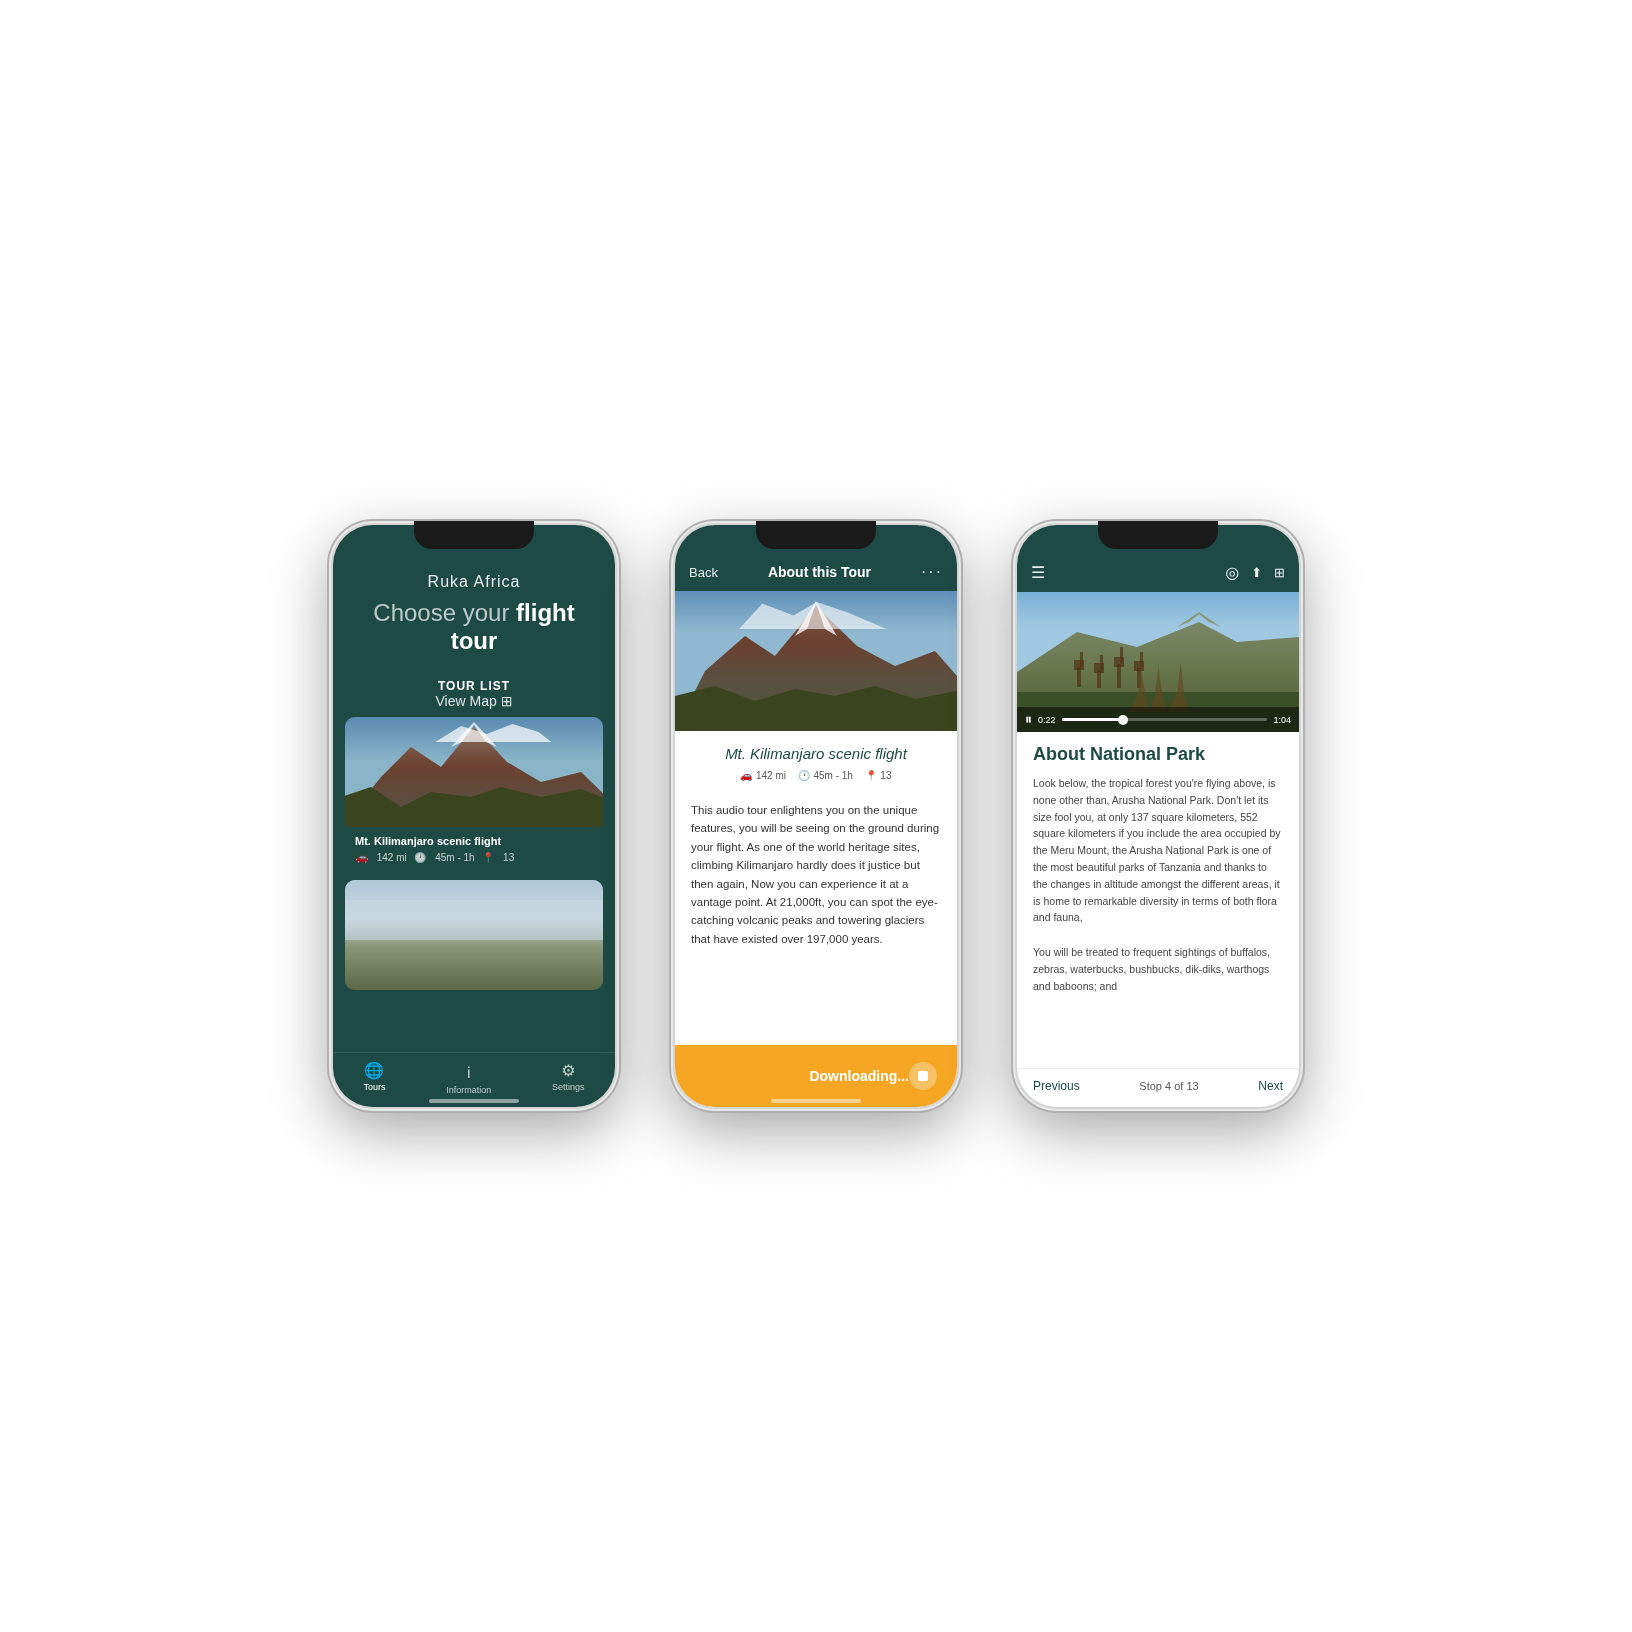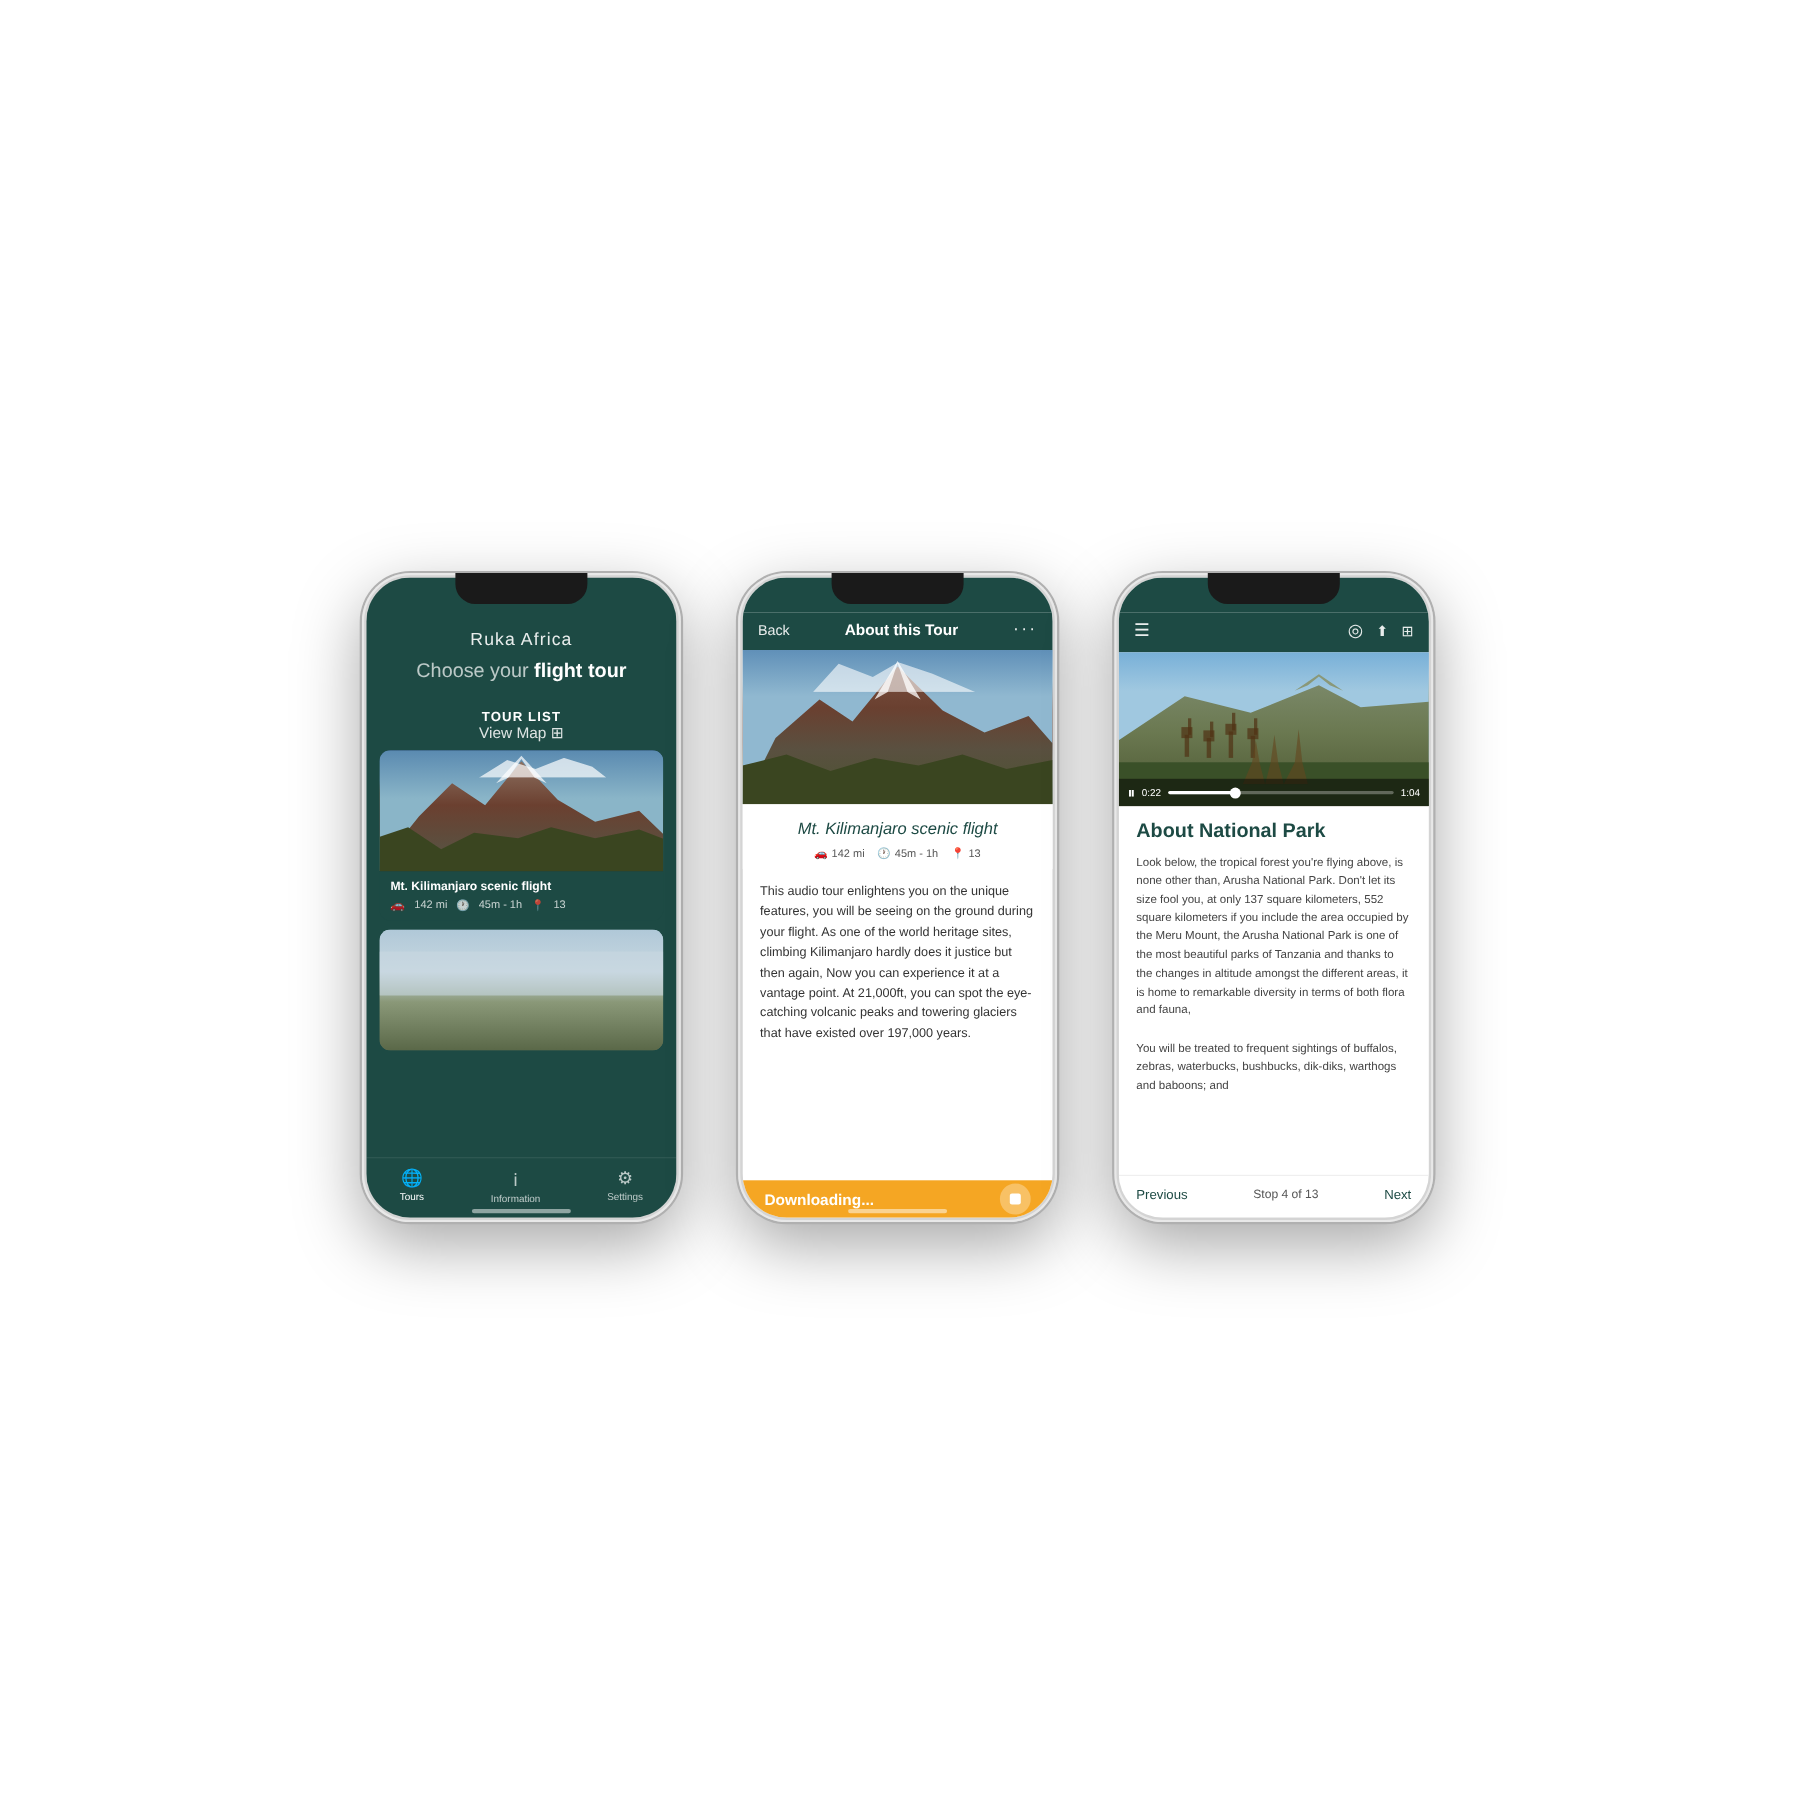--- a/index.html
+++ b/index.html
@@ -68,21 +68,21 @@
       padding: 16px 20px 8px;
     }
     .p1-header .app-name {
       color: rgba(255,255,255,0.9);
       font-size: 16px;
       font-weight: 400;
       letter-spacing: 1px;
     }
     .p1-header .tagline {
       color: rgba(255,255,255,0.7);
-      font-size: 18px;
+      font-size: 24px;
       font-weight: 300;
       margin-top: 8px;
     }
     .p1-header .tagline strong {
       color: #fff;
       font-weight: 700;
     }
     .p1-tour-list-bar {
       display: flex;
       justify-content: space-between;
@@ -256,23 +256,23 @@
       flex: 1;
       padding: 12px 16px;
       color: #333;
       font-size: 11.5px;
       line-height: 1.6;
       overflow: hidden;
     }
     .p2-download-bar {
       background: #f5a623;
       display: flex;
-      justify-content: space-between;
-      align-items: center;
-      padding: 3px 20px;
+      justify-content: flex-end;
+      align-items: center;
+      padding: 17px 20px;
       flex-shrink: 0;
     }
     .p2-download-bar .dl-text {
       color: #fff;
       font-size: 14px;
       font-weight: 600;
     }
     .dl-stop-btn {
       width: 28px; height: 28px;
       background: rgba(255,255,255,0.3);

